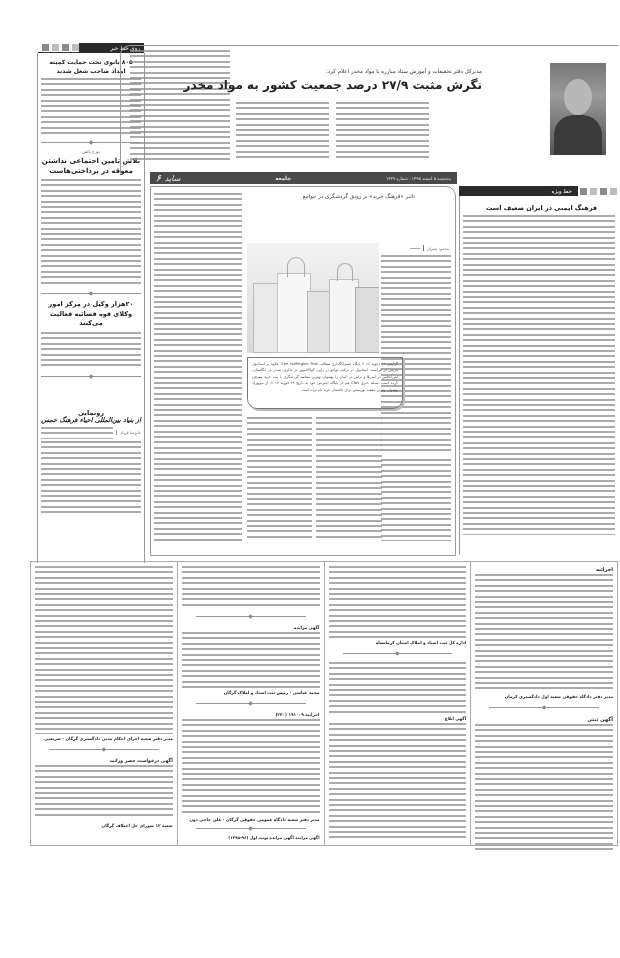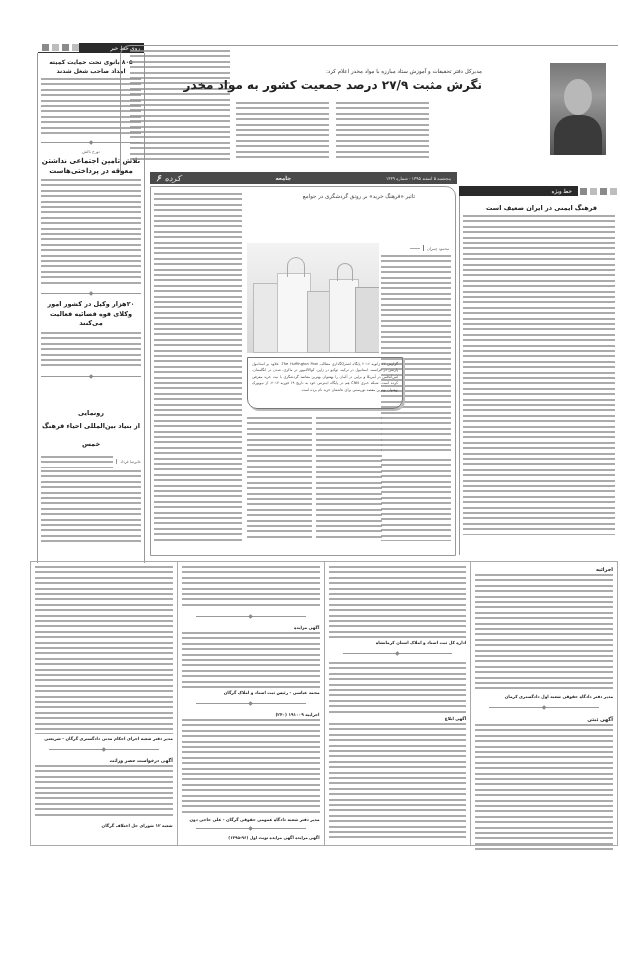--- a/index.html
+++ b/index.html
@@ -31,25 +31,25 @@
   </div>
 
   <div style="padding:4px 3px;">
     <div class="ttl" style="font-size:6px;line-height:9px;">۸۰۵ بانوی تحت حمایت کمیته امداد صاحب شغل شدند</div>
     <div class="lines" style="height:58px;margin-top:3px;"></div>
     <div class="sep" style="margin:6px 0;"></div>
     <div style="text-align:center;font-size:4px;color:#666;">تورج ‌بالش</div>
     <div class="ttl" style="font-size:7px;line-height:10px;margin-top:2px;">تلاش تامین اجتماعی نداشتن معوقه در پرداختی‌هاست</div>
     <div class="lines" style="height:108px;margin-top:3px;"></div>
     <div class="sep" style="margin:6px 0;"></div>
-    <div class="ttl" style="font-size:6.5px;line-height:9.5px;">۲۰هزار وکیل در کشور امور وکلای قوه قضائیه فعالیت می‌کنند</div>
+    <div class="ttl" style="font-size:6.5px;line-height:9.5px;">۲۰هزار وکیل در مرکز امور وکلای قوه قضائیه فعالیت می‌کنند</div>
     <div class="lines" style="height:38px;margin-top:3px;"></div>
     <div class="sep" style="margin:6px 0;"></div>
     <div class="ttl" style="font-size:6.5px;margin-top:32px;">رونمایی</div>
-    <div class="ttl" style="font-size:6.5px;line-height:18px;">از بنیاد بین‌المللی احیاء فرهنگ خمس</div>
+    <div class="ttl" style="font-size:6.5px;line-height:7px;font-style:italic;">از بنیاد بین‌المللی احیاء فرهنگ خمس</div>
     <div style="display:flex;align-items:center;margin-top:3px;gap:3px;">
       <div style="font-size:3.8px;color:#666;border-left:1px solid #999;padding-left:3px;">علیرضا فرداد</div>
       <div class="lines" style="flex:1;height:12px;"></div>
     </div>
     <div class="lines" style="height:72px;margin-top:2px;"></div>
   </div>
   <div style="position:absolute;left:-1px;top:10px;bottom:0;width:1px;background:#999;"></div>
   <div style="position:absolute;right:-1px;top:10px;bottom:0;width:1px;background:#999;"></div>
 </div>
 
@@ -78,21 +78,21 @@
   <div class="ttl" style="font-size:6.5px;margin-top:8px;text-align:right;padding-right:22px;">فرهنگ ایمنی در ایران ضعیف است</div>
   <div class="lines" style="margin:3px 4px 0 4px;height:320px;"></div>
   <div style="position:absolute;left:0;top:16px;bottom:0;width:1px;background:#999;"></div>
 </div>
 
 <div class="abs" style="left:150px;top:172px;width:307px;height:12px;background:#4a4a4a;display:flex;align-items:center;justify-content:space-between;padding:0 6px;color:#e8e8e8;">
   <div style="font-size:4.2px;">پنجشنبه ۵ اسفند ۱۳۹۵ - شماره ۱۴۳۹</div>
   <div style="font-size:5.5px;font-weight:bold;">جامعه</div>
   <div style="display:flex;align-items:center;gap:4px;direction:ltr;">
     <span style="font-size:9px;font-weight:bold;font-style:italic;">۶</span>
-    <span style="font-size:8px;font-style:italic;">کرده</span>
+    <span style="font-size:8px;font-style:italic;">ساید</span>
   </div>
 </div>
 
 <div class="abs" style="left:150px;top:186px;width:306px;height:370px;border:1px solid #999;border-top-right-radius:10px;">
   <div class="abs" style="right:40px;top:6px;font-size:5.5px;color:#444;">تاثیر «فرهنگ خرید» بر رونق گردشگری در جوامع</div>
 
   <div class="lines" style="position:absolute;left:3px;top:6px;width:88px;height:348px;"></div>
 
   <div class="abs" style="right:6px;top:58px;display:flex;align-items:center;gap:3px;">
     <span style="font-size:3.8px;color:#666;">محمود چمران</span>

